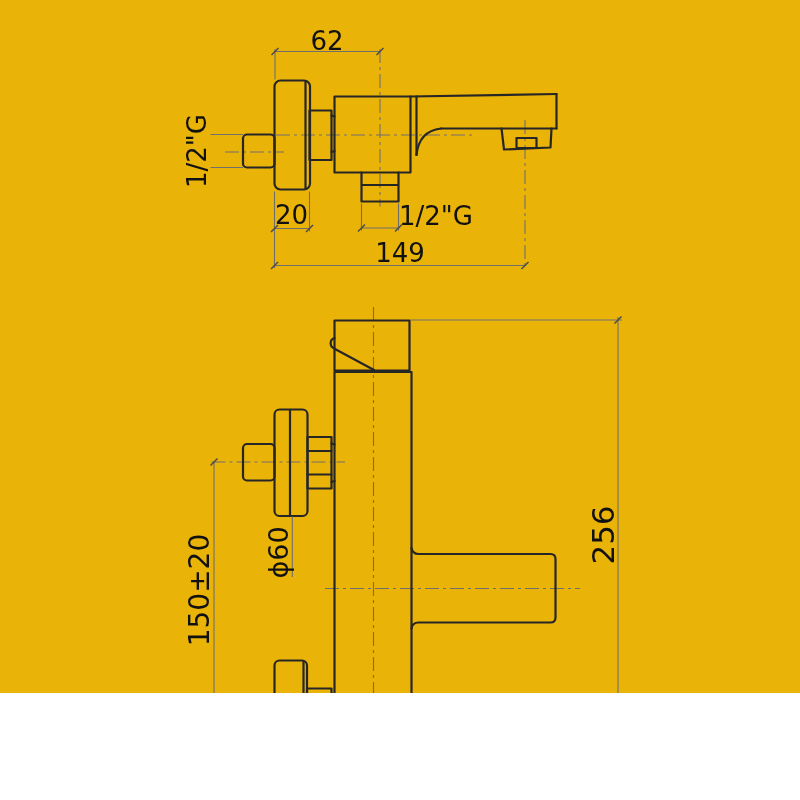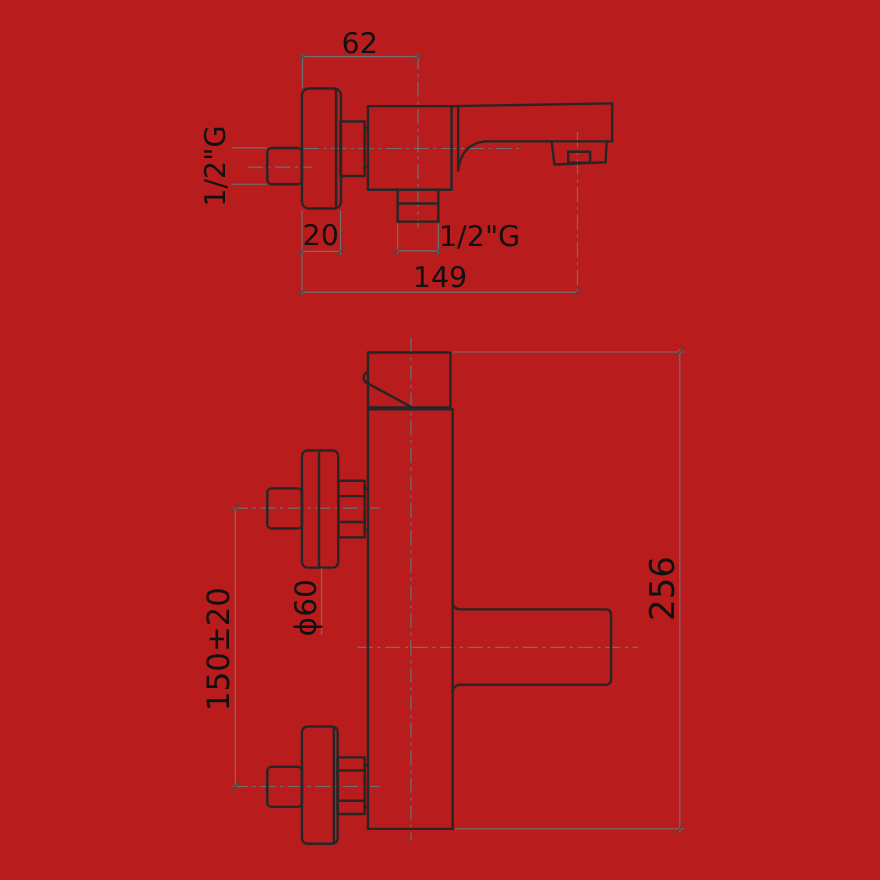--- a/index.html
+++ b/index.html
@@ -3,22 +3,22 @@
 <meta charset="utf-8">
 <style>
   html, body {
     margin: 0;
     padding: 0;
     background: #ffffff;
   }
   .stage {
     position: relative;
     width: 800px;
-    height: 800px;
-    background: #b91c1c;
+    height: 693px;
+    background: #eab308;
     font-family: "DejaVu Sans", "Liberation Sans", sans-serif;
   }
   svg { display: block; }
   .obj {
     fill: none;
     stroke: #262626;
     stroke-width: 2.2;
     stroke-linejoin: round;
     stroke-linecap: round;
   }

